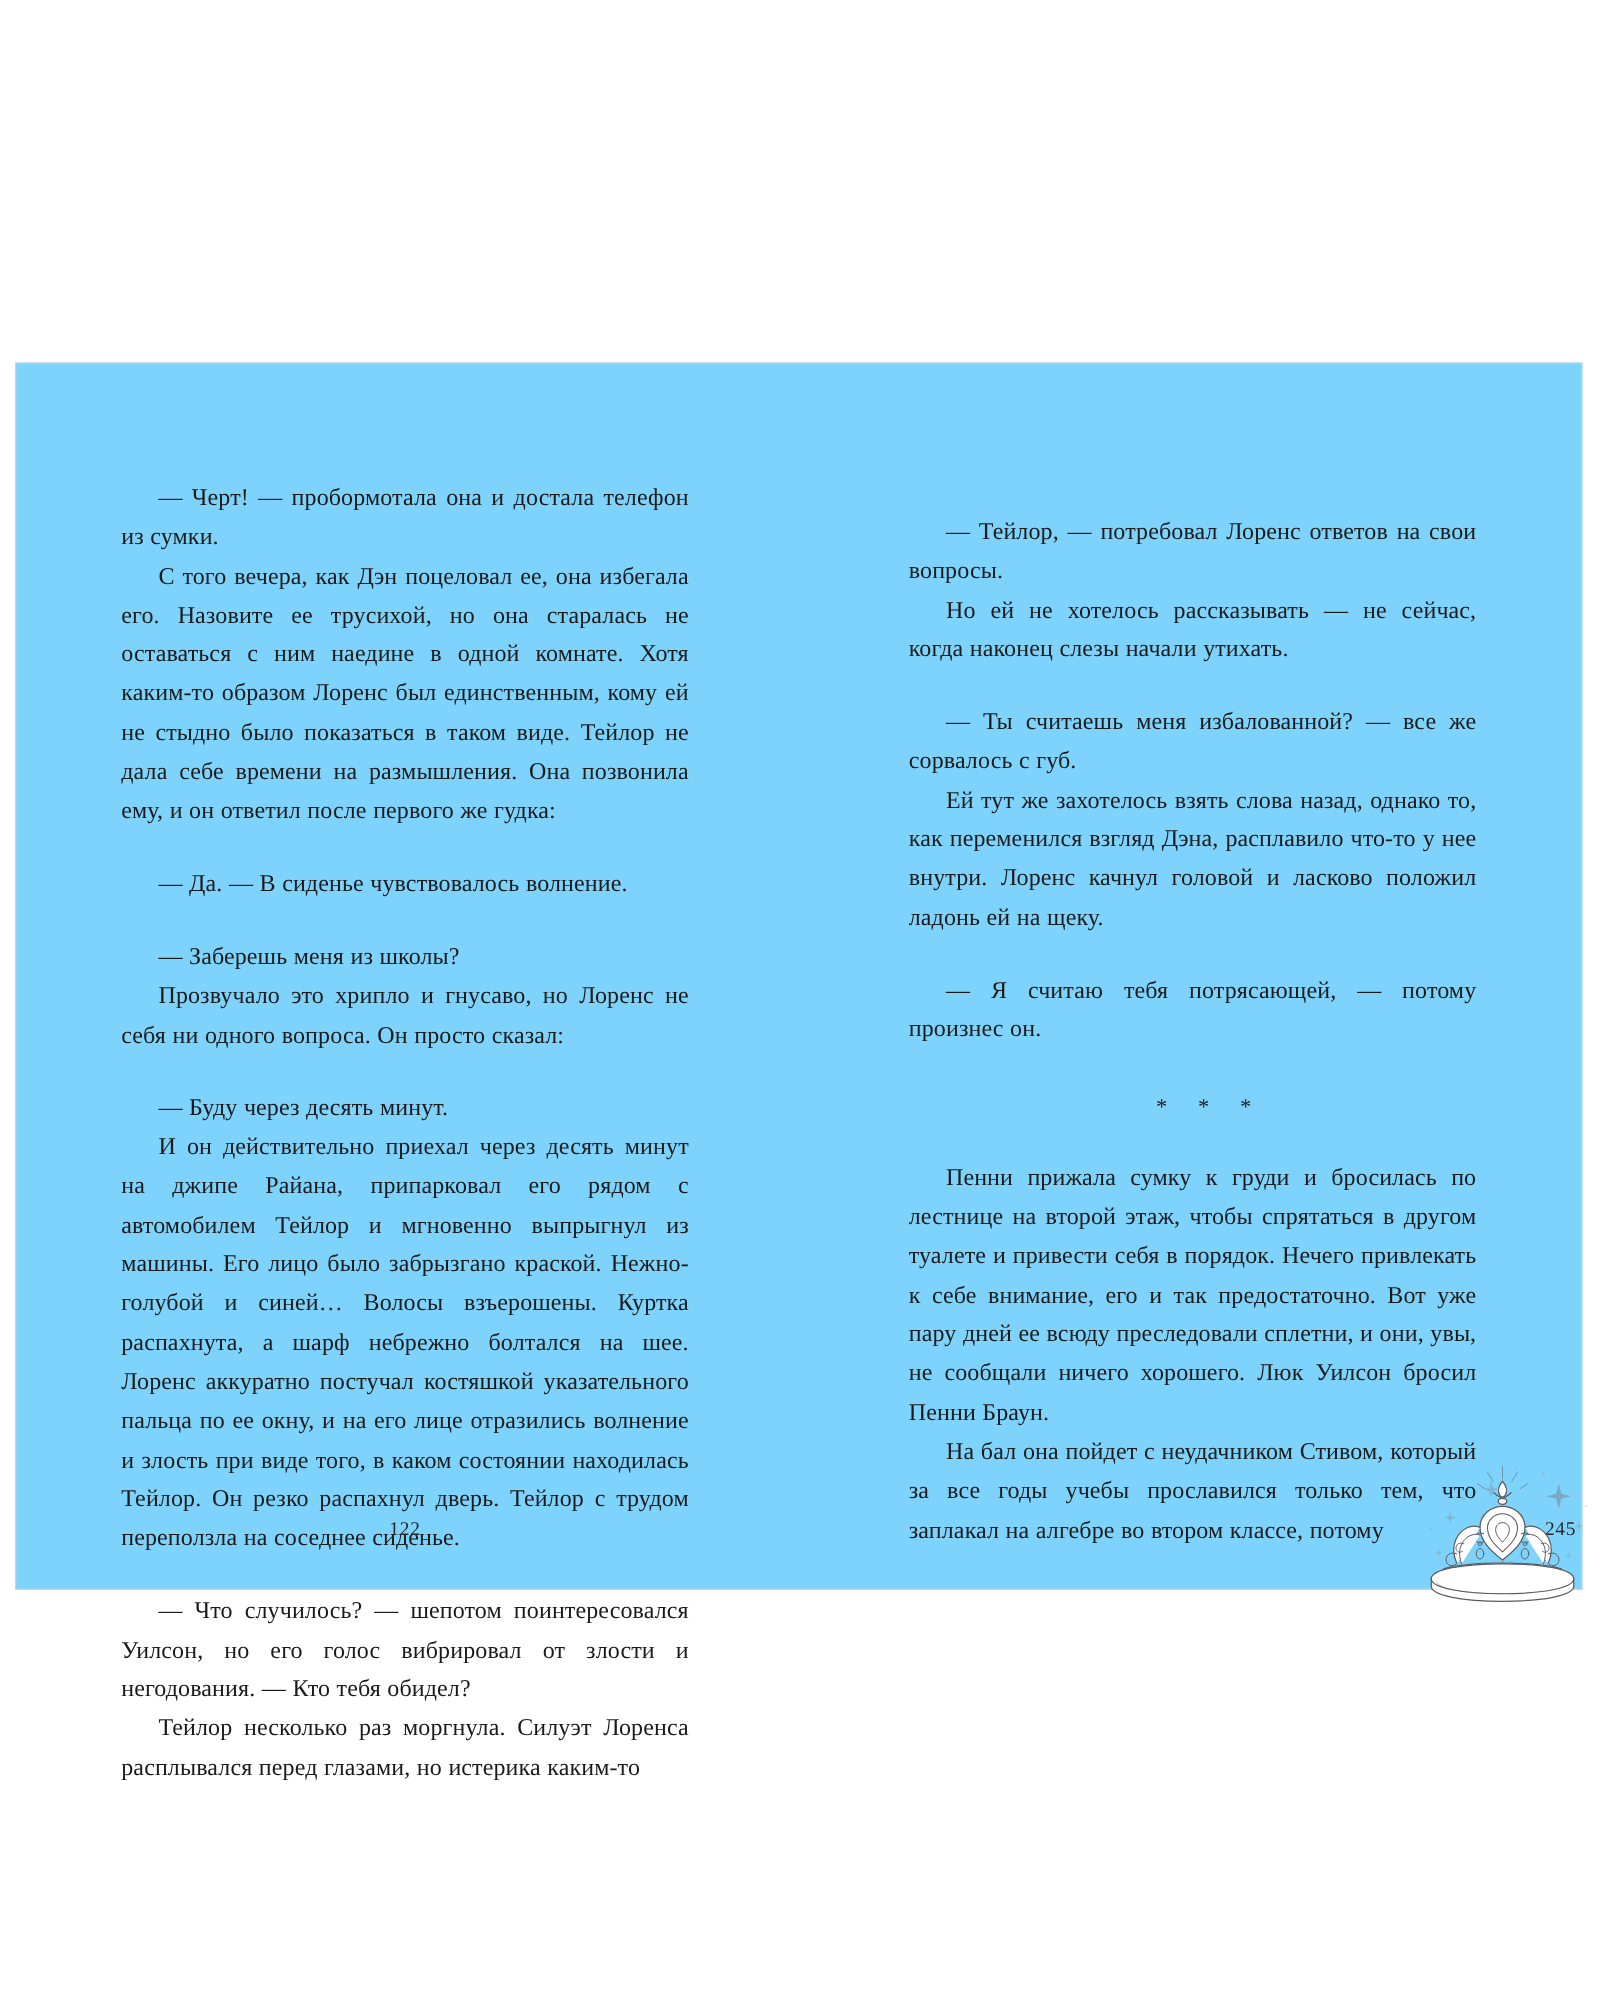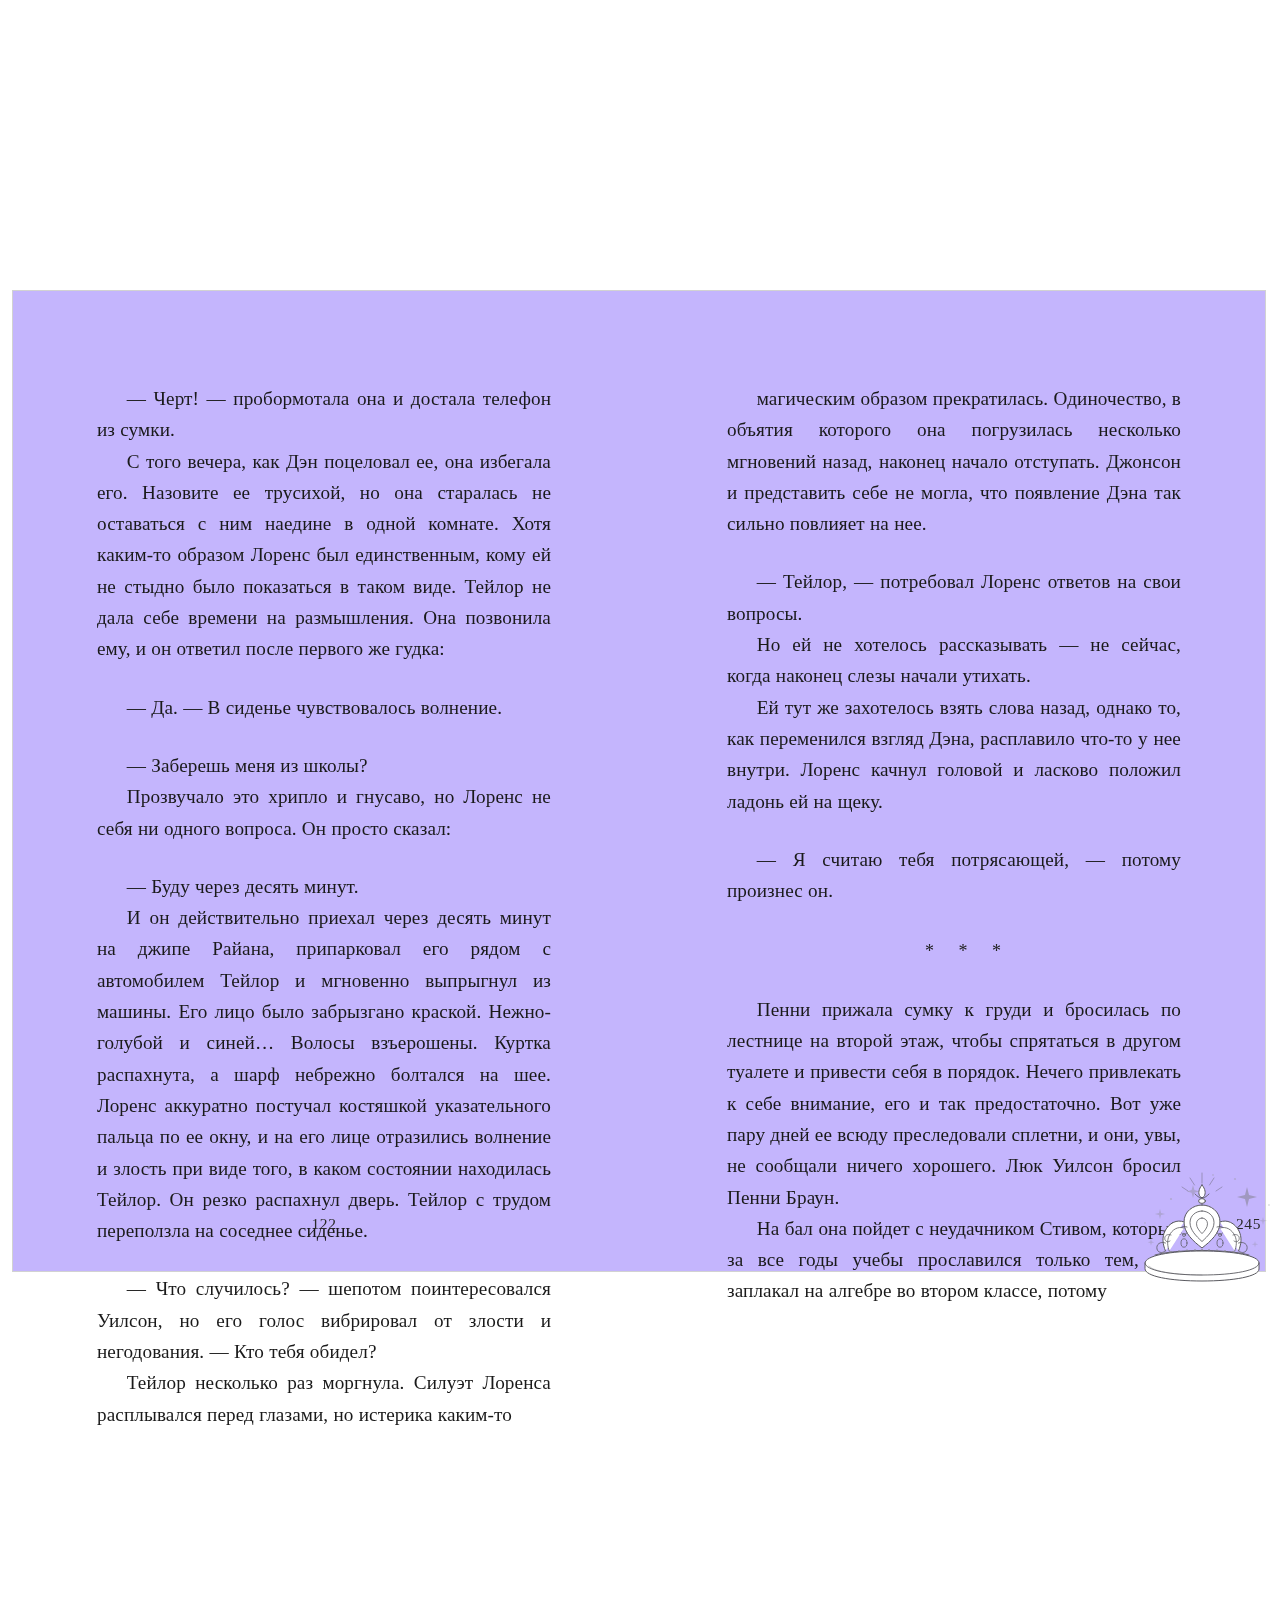--- a/index.html
+++ b/index.html
@@ -19,21 +19,21 @@
 
   
   .spread-frame {
     position: absolute;
     left: 12px;
     top: 290px;
     width: 1254px;
     height: 982px;
     border: 1px solid #d2d2d2;
     box-sizing: border-box;
-    background: #c4b5fd;
+    background: #7dd3fc;
   }
 
   .spread-inner {
     position: absolute;
     left: 0;
     top: 0;
     width: 100%;
     height: 100%;
     display: flex;
     box-sizing: border-box;
@@ -119,23 +119,23 @@
         <p class="dialogue">— Буду через десять минут.</p>
         <p>И он действительно приехал через десять минут на джипе Райана, припарковал его рядом с автомобилем Тейлор и мгновенно выпрыгнул из машины. Его лицо было забрызгано краской. Нежно-голубой и синей… Волосы взъерошены. Куртка распахнута, а шарф небрежно болтался на шее. Лоренс аккуратно постучал костяшкой указательного пальца по ее окну, и на его лице отразились волнение и злость при виде того, в каком состоянии находилась Тейлор. Он резко распахнул дверь. Тейлор с трудом переползла на соседнее сиденье.</p>
         <p class="dialogue">— Что случилось? — шепотом поинтересовался Уилсон, но его голос вибрировал от злости и негодования. — Кто тебя обидел?</p>
         <p>Тейлор несколько раз моргнула. Силуэт Лоренса расплывался перед глазами, но истерика каким-то</p>
       </div>
       <div class="folio">122</div>
     </div>
 
     <div class="page page-right">
       <div class="text-block">
-        <p>магическим образом прекратилась. Одиночество, в объятия которого она погрузилась несколько мгновений назад, наконец начало отступать. Джонсон и представить себе не могла, что появление Дэна так сильно повлияет на нее.</p>
         <p class="dialogue">— Тейлор, — потребовал Лоренс ответов на свои вопросы.</p>
         <p>Но ей не хотелось рассказывать — не сейчас, когда наконец слезы начали утихать.</p>
+        <p class="dialogue">— Ты считаешь меня избалованной? — все же сорвалось с губ.</p>
         <p>Ей тут же захотелось взять слова назад, однако то, как переменился взгляд Дэна, расплавило что-то у нее внутри. Лоренс качнул головой и ласково положил ладонь ей на щеку.</p>
         <p class="dialogue">— Я считаю тебя потрясающей, — потому произнес он.</p>
 
         <p class="scene-break">* * *</p>
 
         <p>Пенни прижала сумку к груди и бросилась по лестнице на второй этаж, чтобы спрятаться в другом туалете и привести себя в порядок. Нечего привлекать к себе внимание, его и так предостаточно. Вот уже пару дней ее всюду преследовали сплетни, и они, увы, не сообщали ничего хорошего. Люк Уилсон бросил Пенни Браун.</p>
         <p>На бал она пойдет с неудачником Стивом, который за все годы учебы прославился только тем, что заплакал на алгебре во втором классе, потому</p>
       </div>
       <div class="folio">245</div>
 

